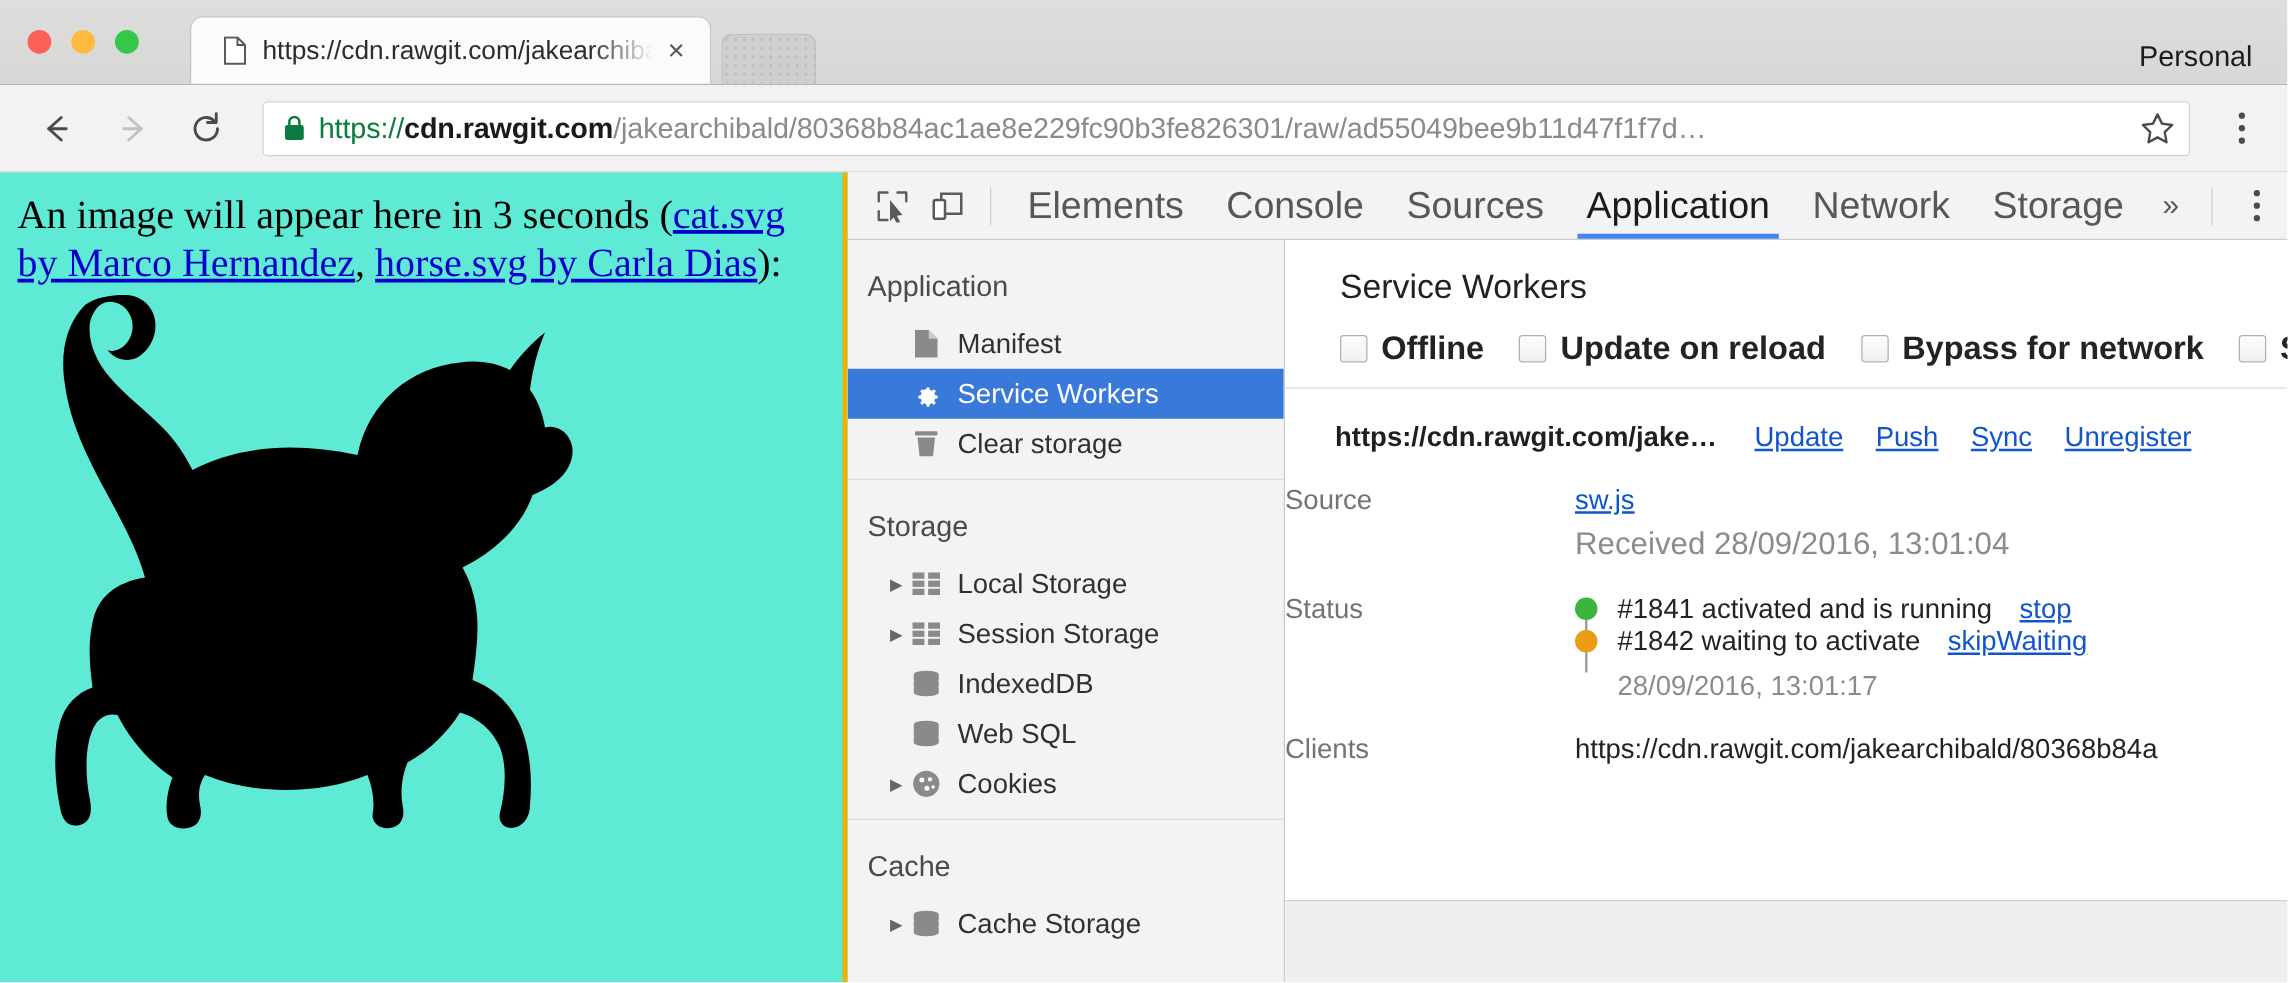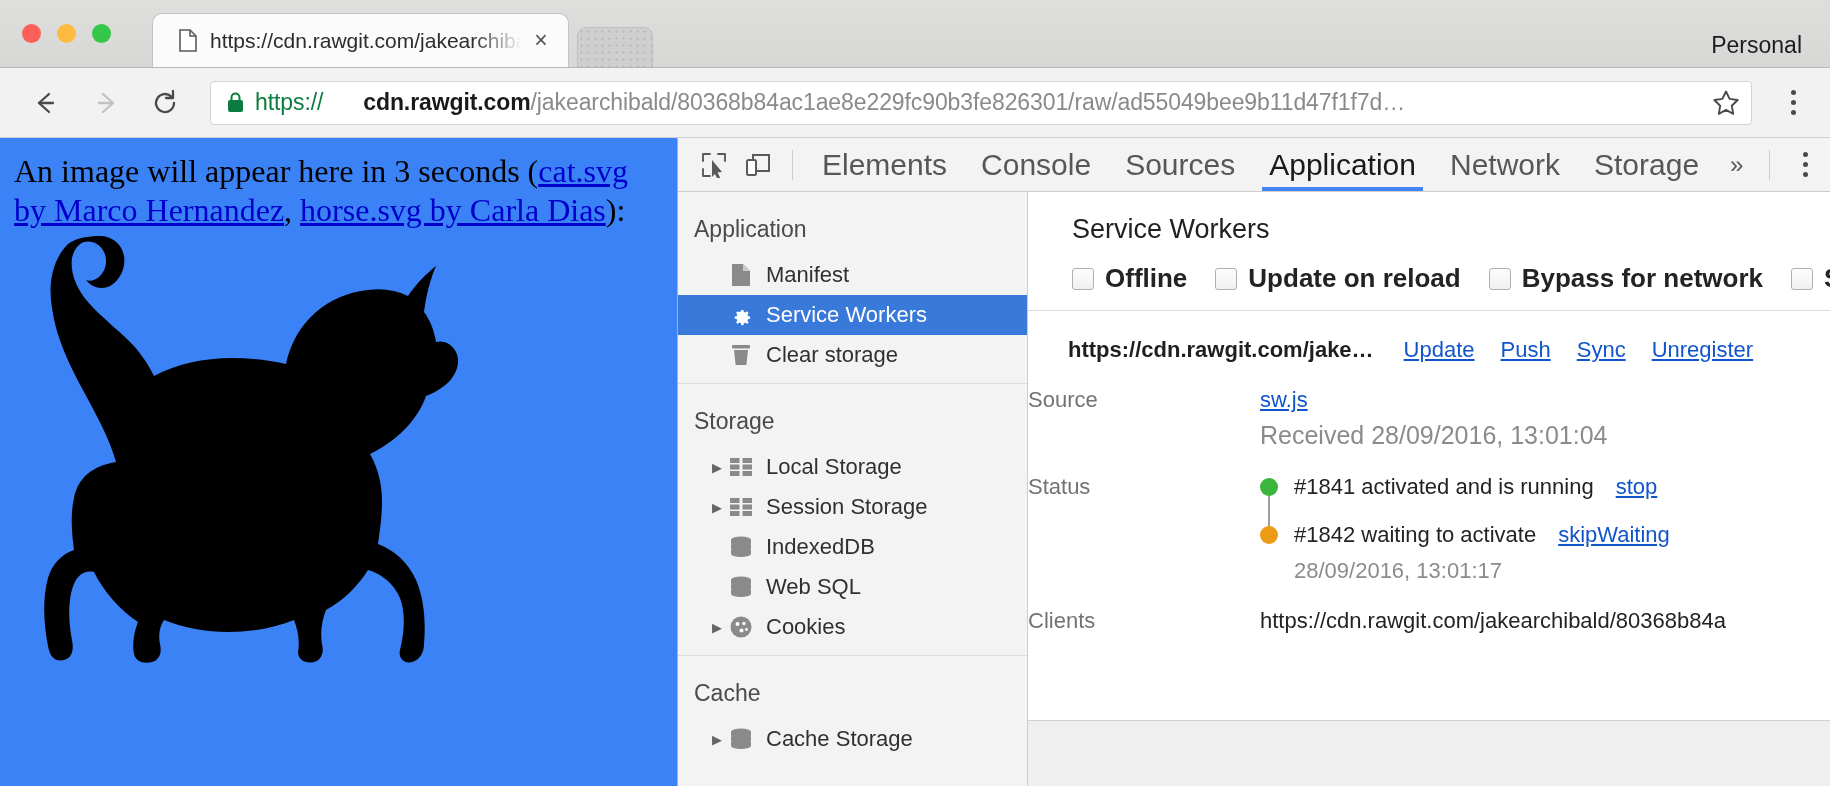--- a/index.html
+++ b/index.html
@@ -96,38 +96,38 @@
     display: flex; align-items: center;
     padding: 0 10px 0 16px;
     overflow: hidden;
   }
   .lock-icon { width: 17px; height: 21px; flex: 0 0 auto; margin-right: 11px; }
   .url-text {
     flex: 1 1 auto; font-size: 23px; white-space: nowrap; overflow: hidden;
     letter-spacing: -0.1px;
   }
   .url-scheme { color: #0b7c3f; }
-  .url-host { color: #1a1a1a; font-weight: bold; margin-left: 40px; }
+  .url-host { color: #1a1a1a; font-weight: bold; }
   .url-path { color: #8a8a8a; }
   .star-icon { width: 30px; height: 30px; flex: 0 0 auto; margin-left: 10px; }
   .menu-dots {
     width: 30px; flex: 0 0 auto; display: flex; flex-direction: column;
     align-items: center; gap: 5px; margin-left: 8px;
   }
   .menu-dots i { width: 5px; height: 5px; border-radius: 50%; background: #4a4a4a; display: block; }
 
   
   .content { display: flex; height: 648px; }
 
   .page-pane {
     width: 678px; flex: 0 0 678px;
-    background: #3b82f6;
+    background: #5eead4;
     position: relative;
     overflow: hidden;
-    border-right: 1px solid #eab308;
+    border-right: 4px solid #eab308;
   }
   .page-text {
     font-family: "Liberation Serif", serif;
     font-size: 32px;
     line-height: 1.22;
     color: #000;
     padding: 14px 12px 0 14px;
   }
   .page-text a { color: #0000cc; text-decoration: underline; }
   .cat-wrap { padding: 4px 0 0 8px; }
@@ -231,21 +231,21 @@
     width: 232px; flex: 0 0 232px; 
     font-size: 22px; color: #737373; padding-right: 18px;
     white-space: nowrap;
   }
   .sw-row-value { flex: 1 1 auto; min-width: 0; }
   .sw-value-muted { font-size: 25px; color: #8b8b8b; white-space: nowrap; margin-top: 8px; }
   .sw-source-link { font-size: 22px; color: #1155cc; text-decoration: underline; }
 
   .sw-status-list { position: relative; }
   .sw-status-item { display: flex; align-items: center; position: relative; }
-  .sw-status-item + .sw-status-item { margin-top: 22px; }
+  .sw-status-item + .sw-status-item { }
   .sw-dot {
     width: 18px; height: 18px; border-radius: 50%;
     flex: 0 0 18px; margin-right: 16px; position: relative; z-index: 2;
   }
   .sw-connector {
     position: absolute; left: 8px; top: 18px; width: 2px; height: 46px;
     background: #9e9e9e; z-index: 1;
   }
   .sw-status-text { font-size: 22px; color: #232323; white-space: nowrap; }
   .sw-status-action { font-size: 22px; color: #1155cc; text-decoration: underline; margin-left: 22px; white-space: nowrap; }

